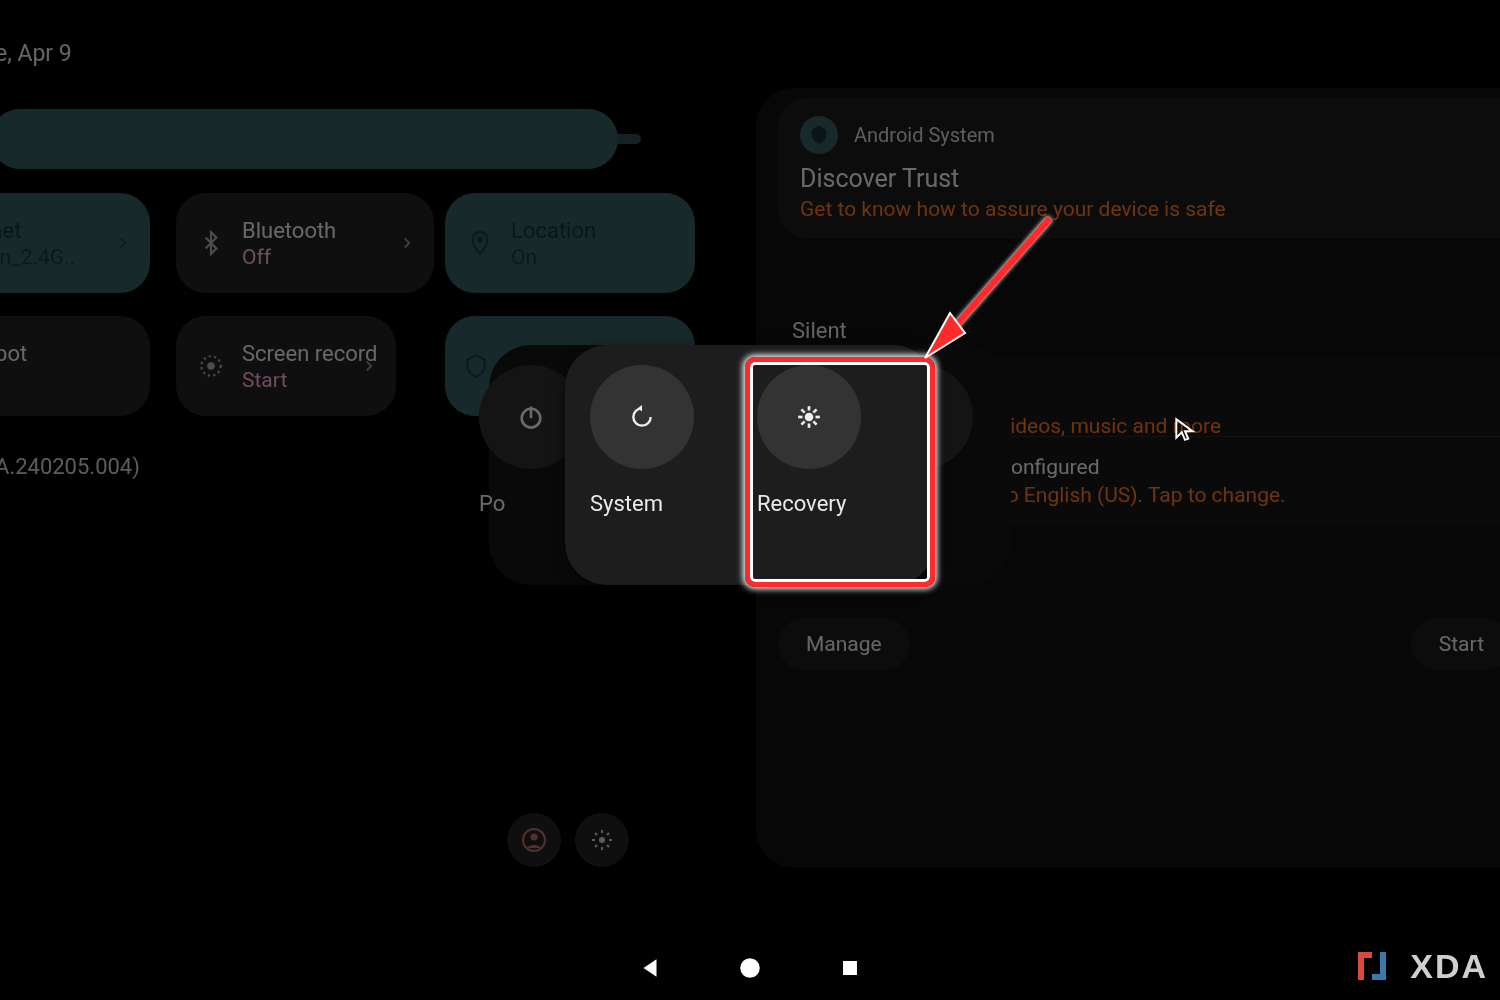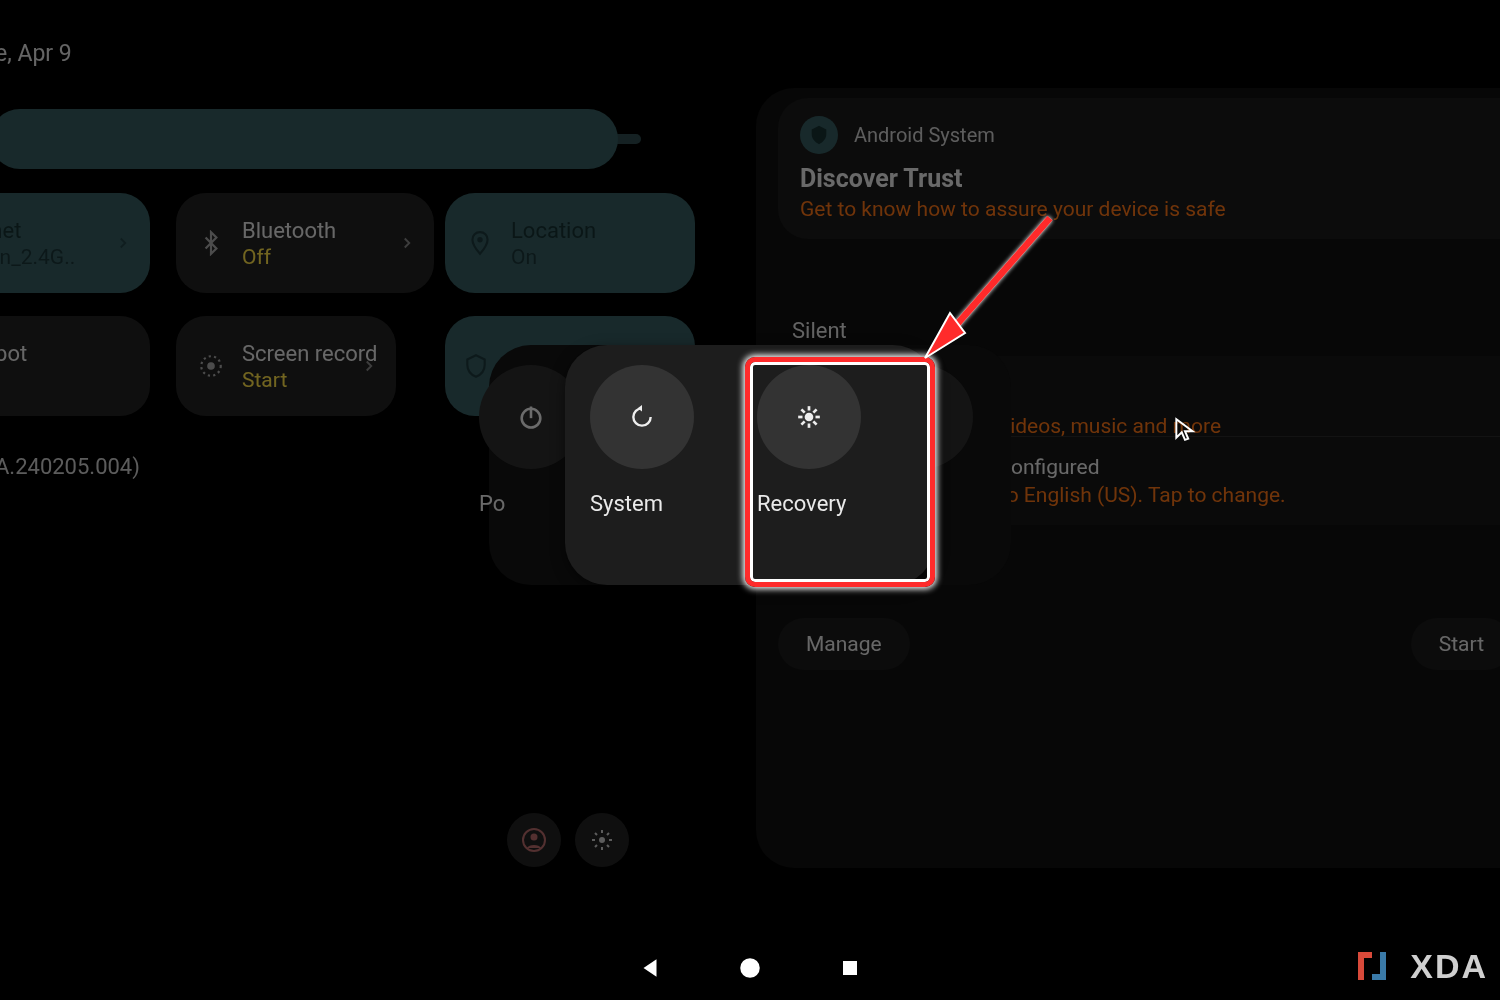--- a/index.html
+++ b/index.html
@@ -79,21 +79,21 @@
     opacity: 0.8;
     text-align:center;
   }
   .tile .txt .title {
     font-size: 22px;
     color: #e5e5e5;
   }
   .tile.active .title { color: #163032; }
   .tile .txt .sub {
     font-size: 21px;
-    color: #fde047;
+    color: #f9a8d4;
     margin-top: 2px;
   }
   .tile.active .sub { color: #1b3538; }
   .tile .chev {
     position: absolute;
     right: 18px;
     top: 50%;
     transform: translateY(-50%);
     opacity: 0.6;
   }
@@ -145,21 +145,21 @@
   .notif .app-icon-wrap {
     width: 38px;
     height: 38px;
     border-radius: 20px;
     background: #355c60;
     display:flex;
     align-items:center;
     justify-content:center;
   }
   .notif .app-name { font-size: 20px; color: #cfcfcf; }
-  .notif .title { font-size: 25px; font-weight: 700; color: #e9e9e9; margin-bottom: 4px; }
+  .notif .title { font-size: 25px; font-weight: 400; color: #e9e9e9; margin-bottom: 4px; }
   .notif .body { font-size: 21px; color: #f97316; }
 
   .section-label {
     position: absolute;
     left: 792px;
     top: 310px;
     font-size: 22px;
     color: #dddddd;
   }
 

